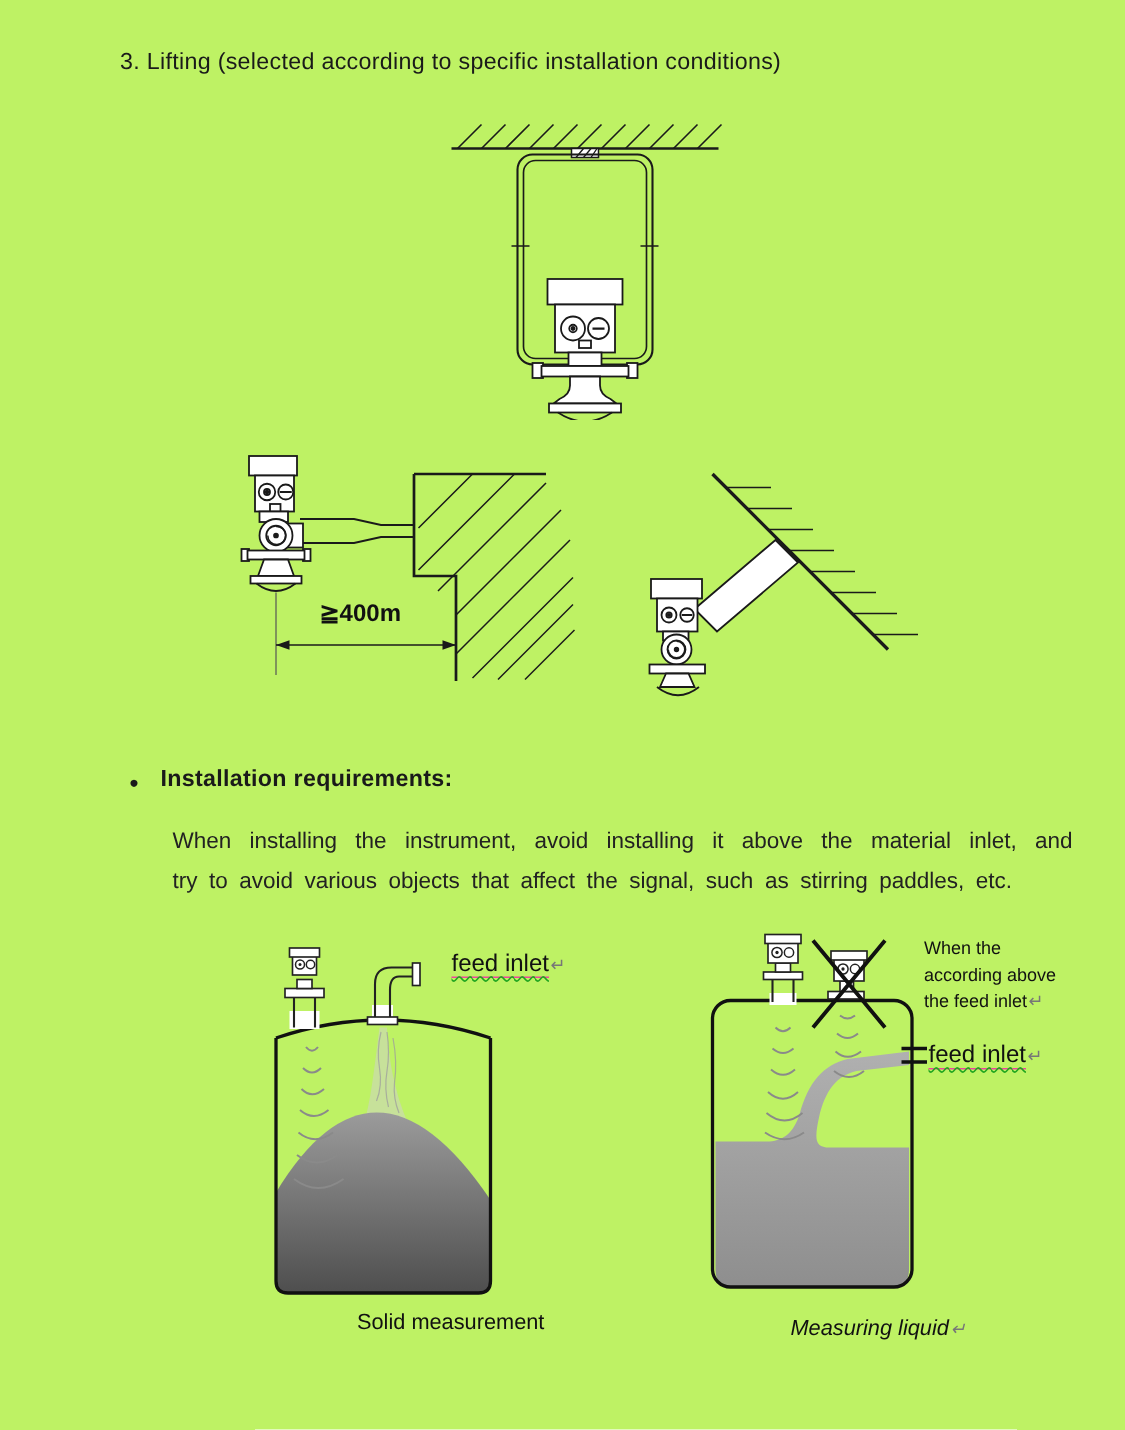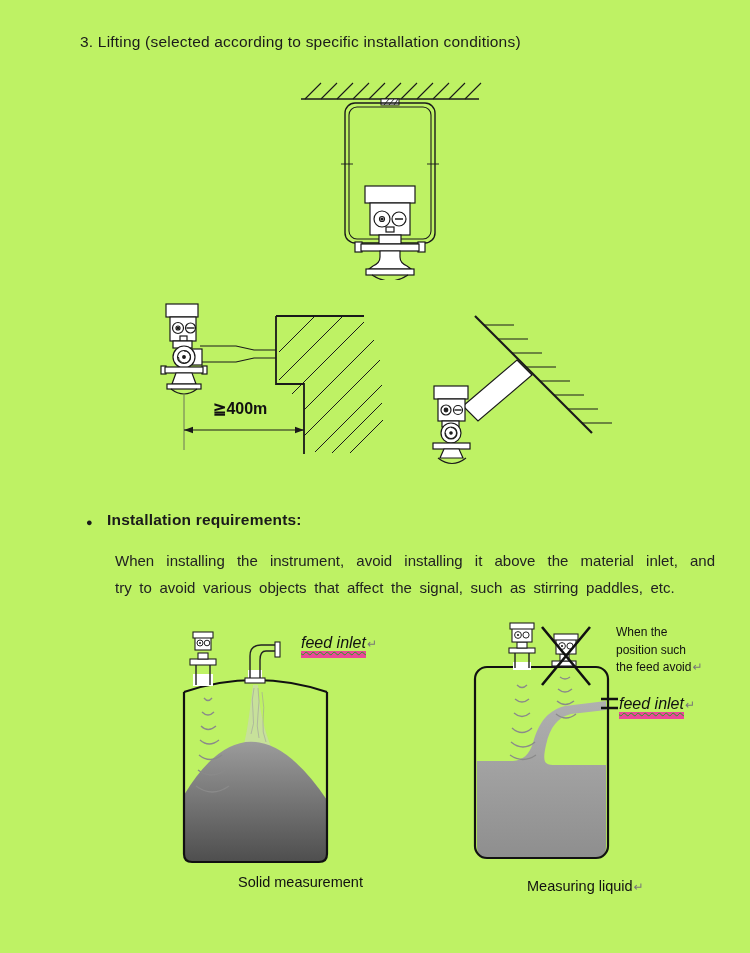--- a/index.html
+++ b/index.html
@@ -8,21 +8,21 @@
   .abs{position:absolute;}
   .nowrap{white-space:nowrap;}
   .title{font-size:15.5px;letter-spacing:.2px;}
   .bullet{font-size:11px;}
   .heading{font-size:15.5px;font-weight:700;letter-spacing:.2px;}
   .para{width:600px;font-size:15px;line-height:26.5px;color:#222;}
   .para .l1{text-align:justify;text-align-last:justify;}
   .para .l2{word-spacing:3.5px;}
   .dimlabel{font-size:16px;font-weight:600;color:#111;}
   .feedlabel{font-size:16px;color:#111;}
-  .uline{border-bottom:7px solid #ec4899;text-decoration:underline wavy #1fa51f 1px;text-underline-offset:3px;font-style:italic;}
+  .uline{border-bottom:1px solid #ec4899;text-decoration:underline wavy #1fa51f 1px;text-underline-offset:3px;}
   .ret{color:#777;font-size:12px;margin-left:1px;}
   .avoidnote{font-size:12px;line-height:17.5px;color:#111;}
   .caption{font-size:14.5px;color:#111;margin-left:48px;}
   svg{display:block;}
 </style>
 </head>
 <body>
 
 <div class="page">
 
@@ -232,26 +232,26 @@
       <path d="M146 84 H163 M146 93 H163"></path>
     </g>
   </svg>
 
   <div class="abs nowrap" style="left:301px;top:634px;">
     <span class="feedlabel uline">feed inlet</span><span class="ret">↵</span>
   </div>
 
   <div class="abs avoidnote" style="left:616px;top:624px;width:110px;">
     <div class="nowrap">When the</div>
-    <div class="nowrap">position such</div>
-    <div class="nowrap"><span>the feed avoid</span><span class="ret">↵</span></div>
+    <div class="nowrap">according above</div>
+    <div class="nowrap"><span>the feed inlet</span><span class="ret">↵</span></div>
   </div>
 
   <div class="abs nowrap" style="left:619px;top:695px;">
     <span class="feedlabel uline">feed inlet</span><span class="ret">↵</span>
   </div>
 
   <div class="abs caption nowrap" style="left:190px;top:874px;">Solid measurement</div>
-  <div class="abs nowrap" style="left:479px;top:877px;">
+  <div class="abs nowrap" style="left:479px;top:877px;font-style:italic;">
     <span class="caption">Measuring liquid</span><span class="ret">↵</span>
   </div>
 
 </div>
 
 </body></html>

